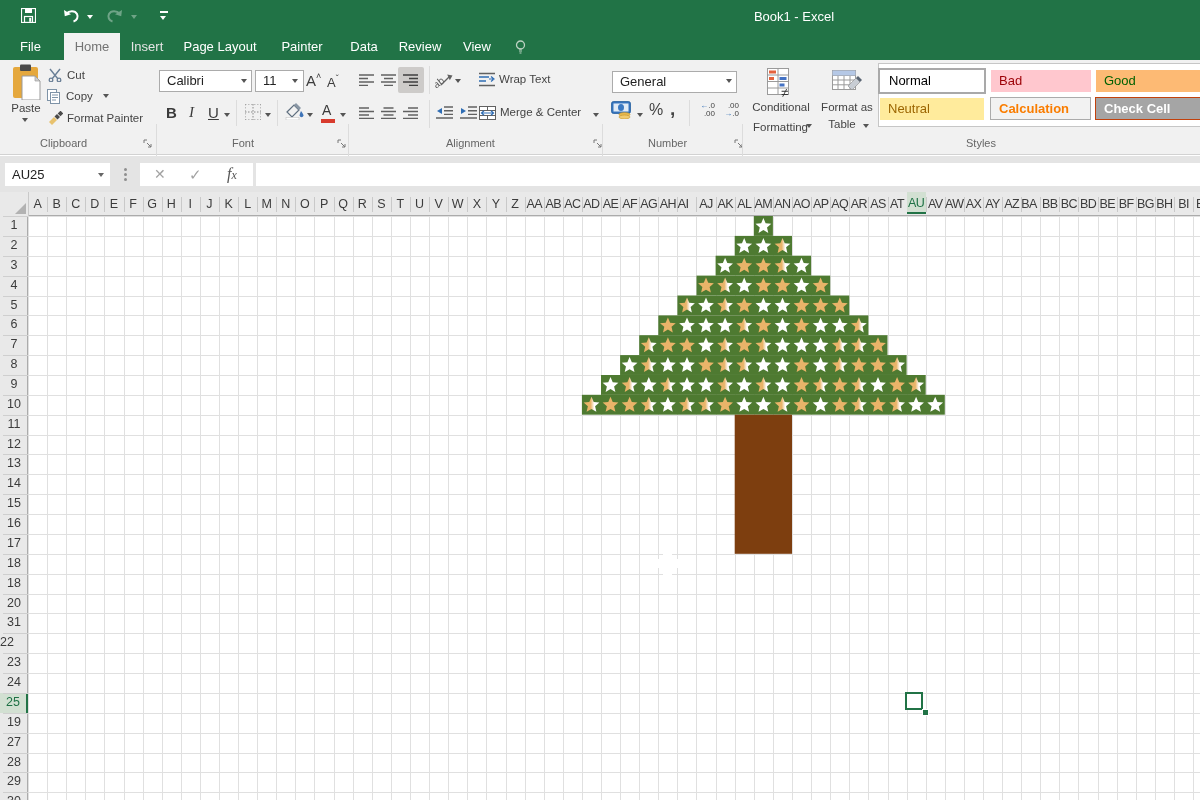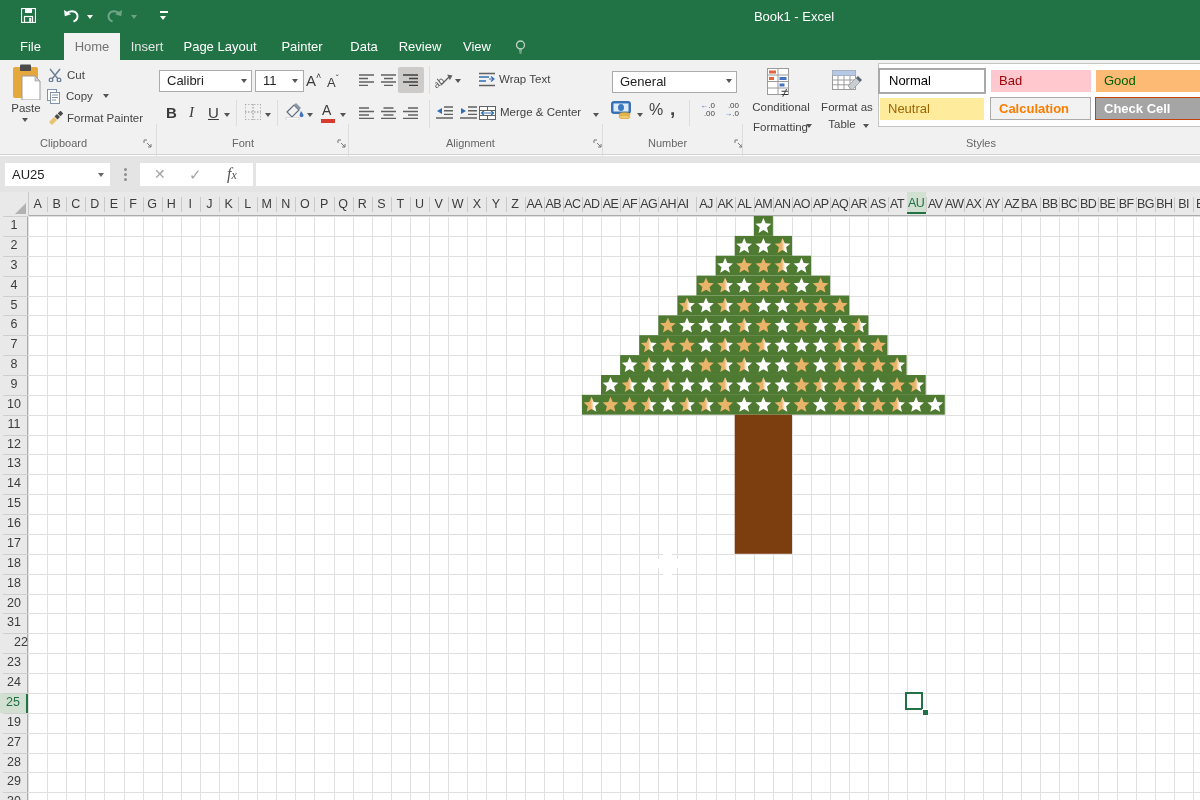--- a/index.html
+++ b/index.html
@@ -408,21 +408,21 @@
 <div style="position:absolute;left:0;top:533.9px;width:28px;height:19.87px;line-height:19.87px;text-align:center;font-size:12.5px;color:#3c3c3c;">17</div>
 <div style="position:absolute;left:3px;top:533.9px;width:25px;height:1px;background:#cfcfcf"></div>
 <div style="position:absolute;left:0;top:553.8px;width:28px;height:19.87px;line-height:19.87px;text-align:center;font-size:12.5px;color:#3c3c3c;">18</div>
 <div style="position:absolute;left:3px;top:553.8px;width:25px;height:1px;background:#cfcfcf"></div>
 <div style="position:absolute;left:0;top:573.7px;width:28px;height:19.87px;line-height:19.87px;text-align:center;font-size:12.5px;color:#3c3c3c;">18</div>
 <div style="position:absolute;left:3px;top:573.7px;width:25px;height:1px;background:#cfcfcf"></div>
 <div style="position:absolute;left:0;top:593.5px;width:28px;height:19.87px;line-height:19.87px;text-align:center;font-size:12.5px;color:#3c3c3c;">20</div>
 <div style="position:absolute;left:3px;top:593.5px;width:25px;height:1px;background:#cfcfcf"></div>
 <div style="position:absolute;left:0;top:613.4px;width:28px;height:19.87px;line-height:19.87px;text-align:center;font-size:12.5px;color:#3c3c3c;">31</div>
 <div style="position:absolute;left:3px;top:613.4px;width:25px;height:1px;background:#cfcfcf"></div>
-<div style="position:absolute;left:0;top:633.3px;width:28px;height:19.87px;line-height:19.87px;text-align:right;font-size:12.5px;color:#3c3c3c;">22</div>
+<div style="position:absolute;left:0;top:633.3px;width:28px;height:19.87px;line-height:19.87px;text-align:left;font-size:12.5px;color:#3c3c3c;">22</div>
 <div style="position:absolute;left:3px;top:633.3px;width:25px;height:1px;background:#cfcfcf"></div>
 <div style="position:absolute;left:0;top:653.1px;width:28px;height:19.87px;line-height:19.87px;text-align:center;font-size:12.5px;color:#3c3c3c;">23</div>
 <div style="position:absolute;left:3px;top:653.1px;width:25px;height:1px;background:#cfcfcf"></div>
 <div style="position:absolute;left:0;top:673.0px;width:28px;height:19.87px;line-height:19.87px;text-align:center;font-size:12.5px;color:#3c3c3c;">24</div>
 <div style="position:absolute;left:3px;top:673.0px;width:25px;height:1px;background:#cfcfcf"></div>
 <div style="position:absolute;left:0;top:692.9px;width:28px;height:19.87px;line-height:19.87px;text-align:center;font-size:12.5px;background:#d2e0d2;color:#1e7145;border-right:2px solid #217346;">25</div>
 <div style="position:absolute;left:3px;top:692.9px;width:25px;height:1px;background:#cfcfcf"></div>
 <div style="position:absolute;left:0;top:712.8px;width:28px;height:19.87px;line-height:19.87px;text-align:center;font-size:12.5px;color:#3c3c3c;">19</div>
 <div style="position:absolute;left:3px;top:712.8px;width:25px;height:1px;background:#cfcfcf"></div>
 <div style="position:absolute;left:0;top:732.6px;width:28px;height:19.87px;line-height:19.87px;text-align:center;font-size:12.5px;color:#3c3c3c;">27</div>

